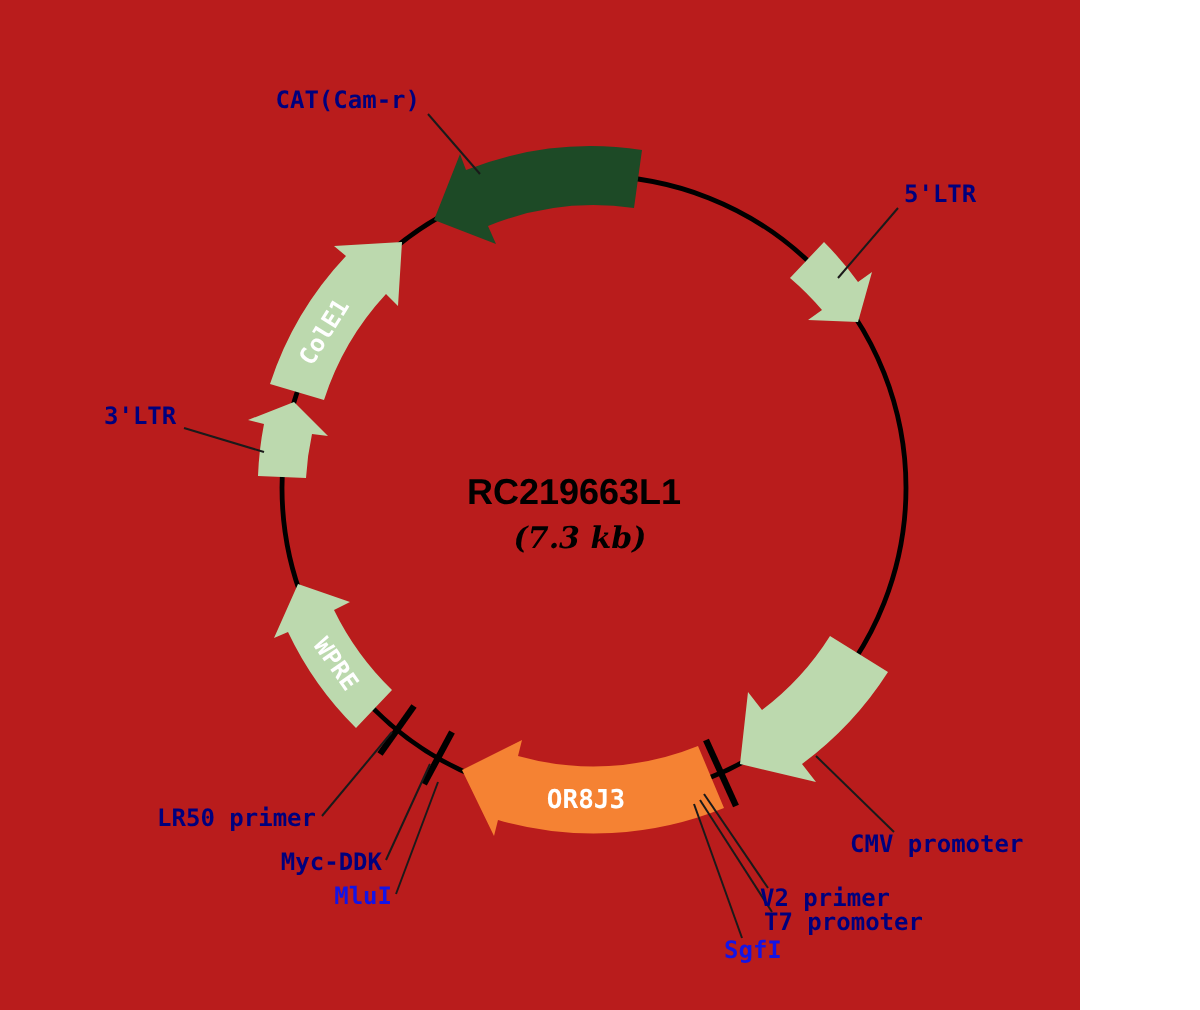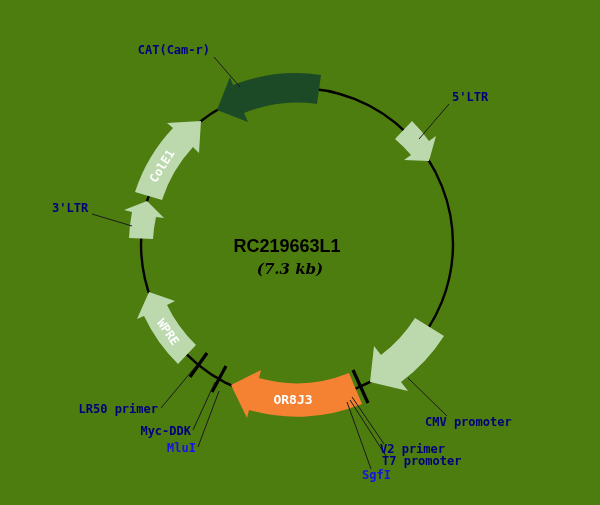--- a/index.html
+++ b/index.html
@@ -1,16 +1,16 @@
 <!DOCTYPE html>
 <html><head>
 <meta charset="utf-8">
 <style>
   html,body{margin:0;padding:0;background:#ffffff;}
-  .canvas{position:relative;width:600px;height:505px;background:#4d7c0f;overflow:hidden;}
+  .canvas{position:relative;width:540px;height:505px;background:#b91c1c;overflow:hidden;}
   svg{display:block;}
   .backbone{fill:none;stroke:#000000;stroke-width:2.4;}
   .feature{stroke:none;}
   .tick{stroke:#000000;stroke-width:3.2;stroke-linecap:butt;}
   .callout{stroke:#1a1a1a;stroke-width:1;fill:none;}
   .map-label{font-family:"DejaVu Sans Mono","Liberation Mono",monospace;font-size:12px;font-weight:700;}
   .inner-label{font-family:"DejaVu Sans Mono","Liberation Mono",monospace;font-size:12px;font-weight:700;}
   .orf-label{font-family:"DejaVu Sans Mono","Liberation Mono",monospace;font-size:13px;font-weight:700;}
   .plasmid-name{font-family:"Liberation Sans","DejaVu Sans",sans-serif;font-size:18px;font-weight:700;fill:#000000;}
   .plasmid-size{font-family:"DejaVu Serif","Liberation Serif",serif;font-size:15px;font-style:italic;font-weight:700;fill:#000000;}

